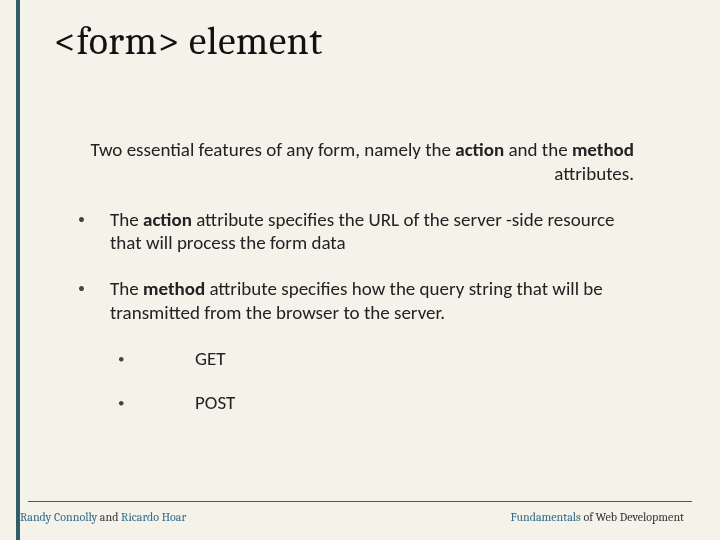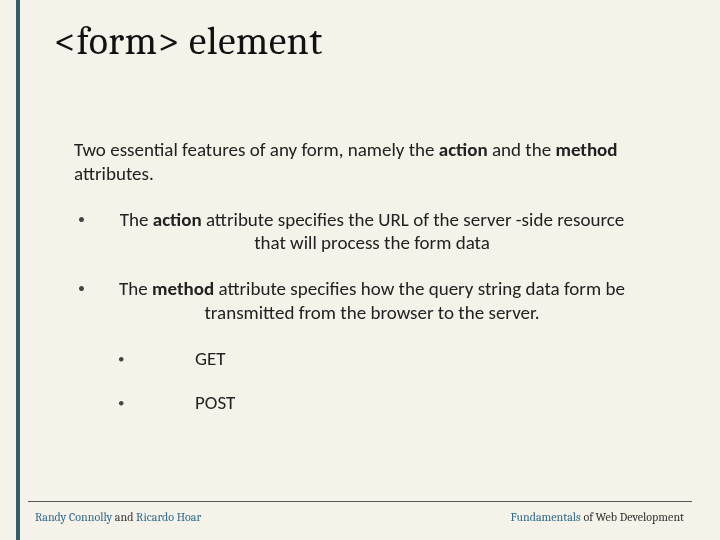--- a/index.html
+++ b/index.html
@@ -41,37 +41,37 @@
     position: absolute;
     left: 74px;
     top: 138px;
     width: 560px;
     font-size: 19px;
     line-height: 1.25;
     color: #222;
   }
   .intro {
     margin-bottom: 22px;
+    text-align: right;
   }
   .bullet-row {
     display: flex;
     align-items: flex-start;
     margin-bottom: 22px;
   }
   .bullet-row .dot {
     flex: 0 0 auto;
     width: 32px;
     color: #444;
     font-size: 14px;
     line-height: 24px;
     padding-left: 4px;
   }
   .bullet-row .txt {
     flex: 1 1 auto;
-    text-align: center;
   }
   .sub-block {
     margin-left: 40px;
   }
   .sub-row {
     display: flex;
     align-items: flex-start;
     margin-bottom: 20px;
   }
   .sub-row .dot {
@@ -90,21 +90,21 @@
   .footer-line {
     position: absolute;
     left: 28px;
     right: 28px;
     bottom: 38px;
     height: 1px;
     background: #555;
   }
   .footer-left {
     position: absolute;
-    left: 35px;
+    left: 20px;
     bottom: 16px;
     font-family: Cambria, Georgia, "Times New Roman", serif;
     font-size: 12px;
     color: #2f6a8a;
   }
   .footer-left .and { color: #333; }
   .footer-right {
     position: absolute;
     right: 36px;
     bottom: 16px;
@@ -131,21 +131,21 @@
     <div class="bullet-row">
       <div class="dot">•</div>
       <div class="txt">
         <span>The </span><span class="b">action</span><span> attribute specifies the URL of the server -side resource that will process the form data</span>
       </div>
     </div>
 
     <div class="bullet-row">
       <div class="dot">•</div>
       <div class="txt">
-        <span>The </span><span class="b">method</span><span> attribute specifies how the query string data form be transmitted from the browser to the server.</span>
+        <span>The </span><span class="b">method</span><span> attribute specifies how the query string that will be transmitted from the browser to the server.</span>
       </div>
     </div>
 
     <div class="sub-block">
       <div class="sub-row">
         <div class="dot">•</div>
         <div class="txt">GET</div>
       </div>
       <div class="sub-row">
         <div class="dot">•</div>

